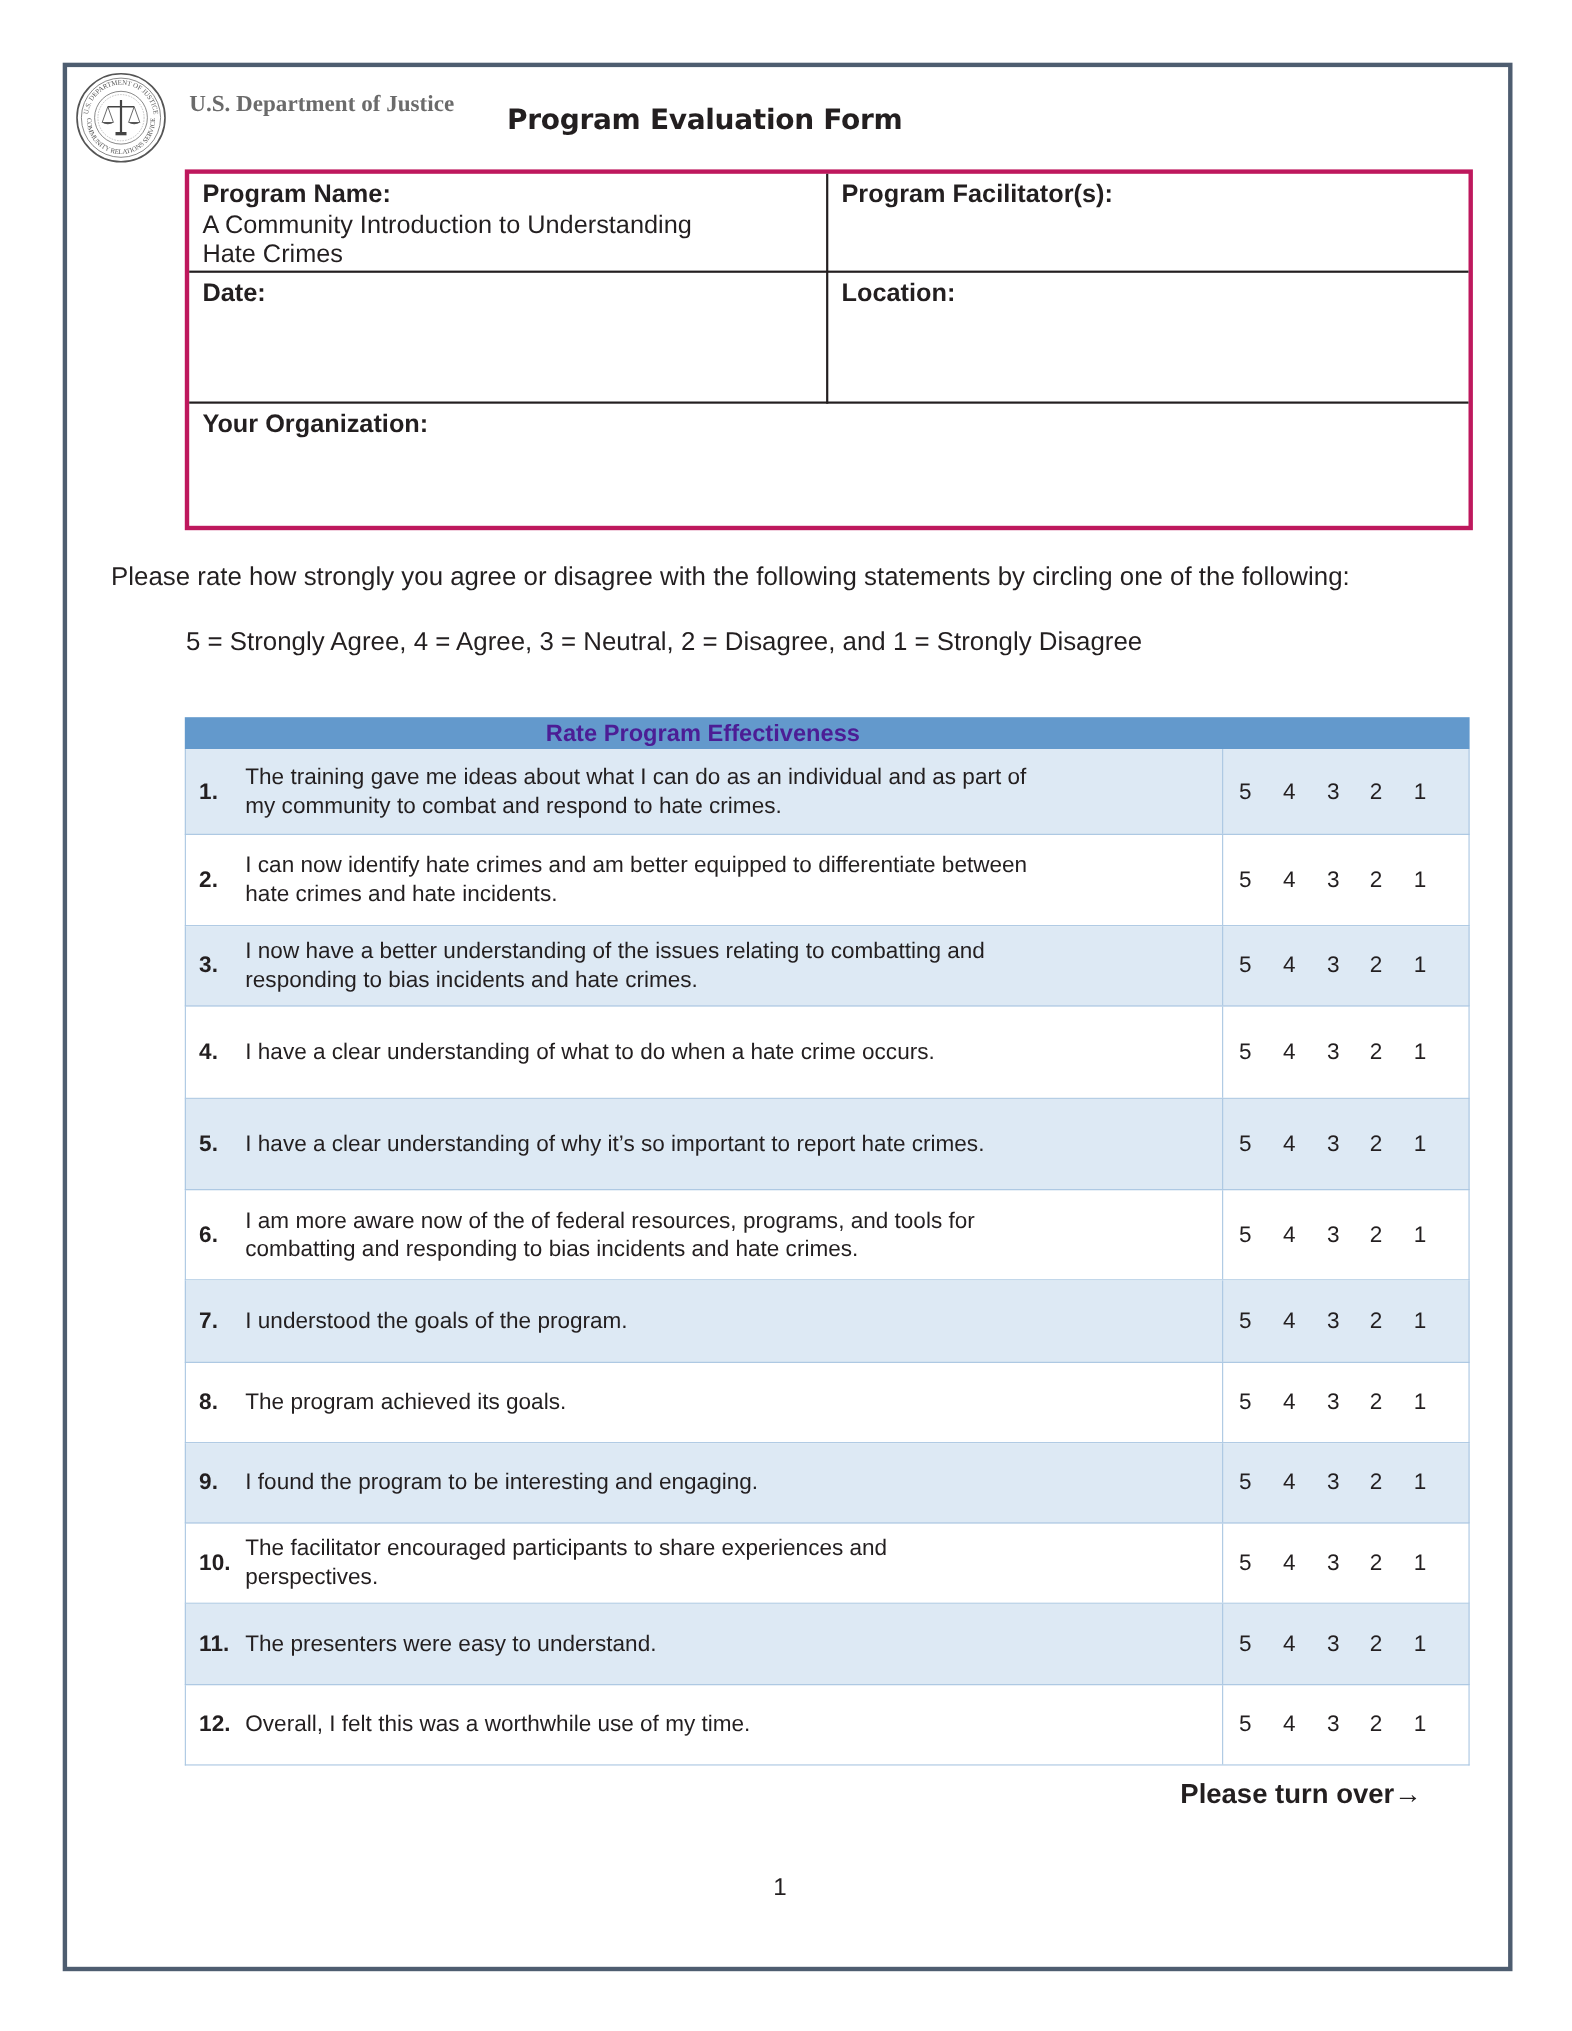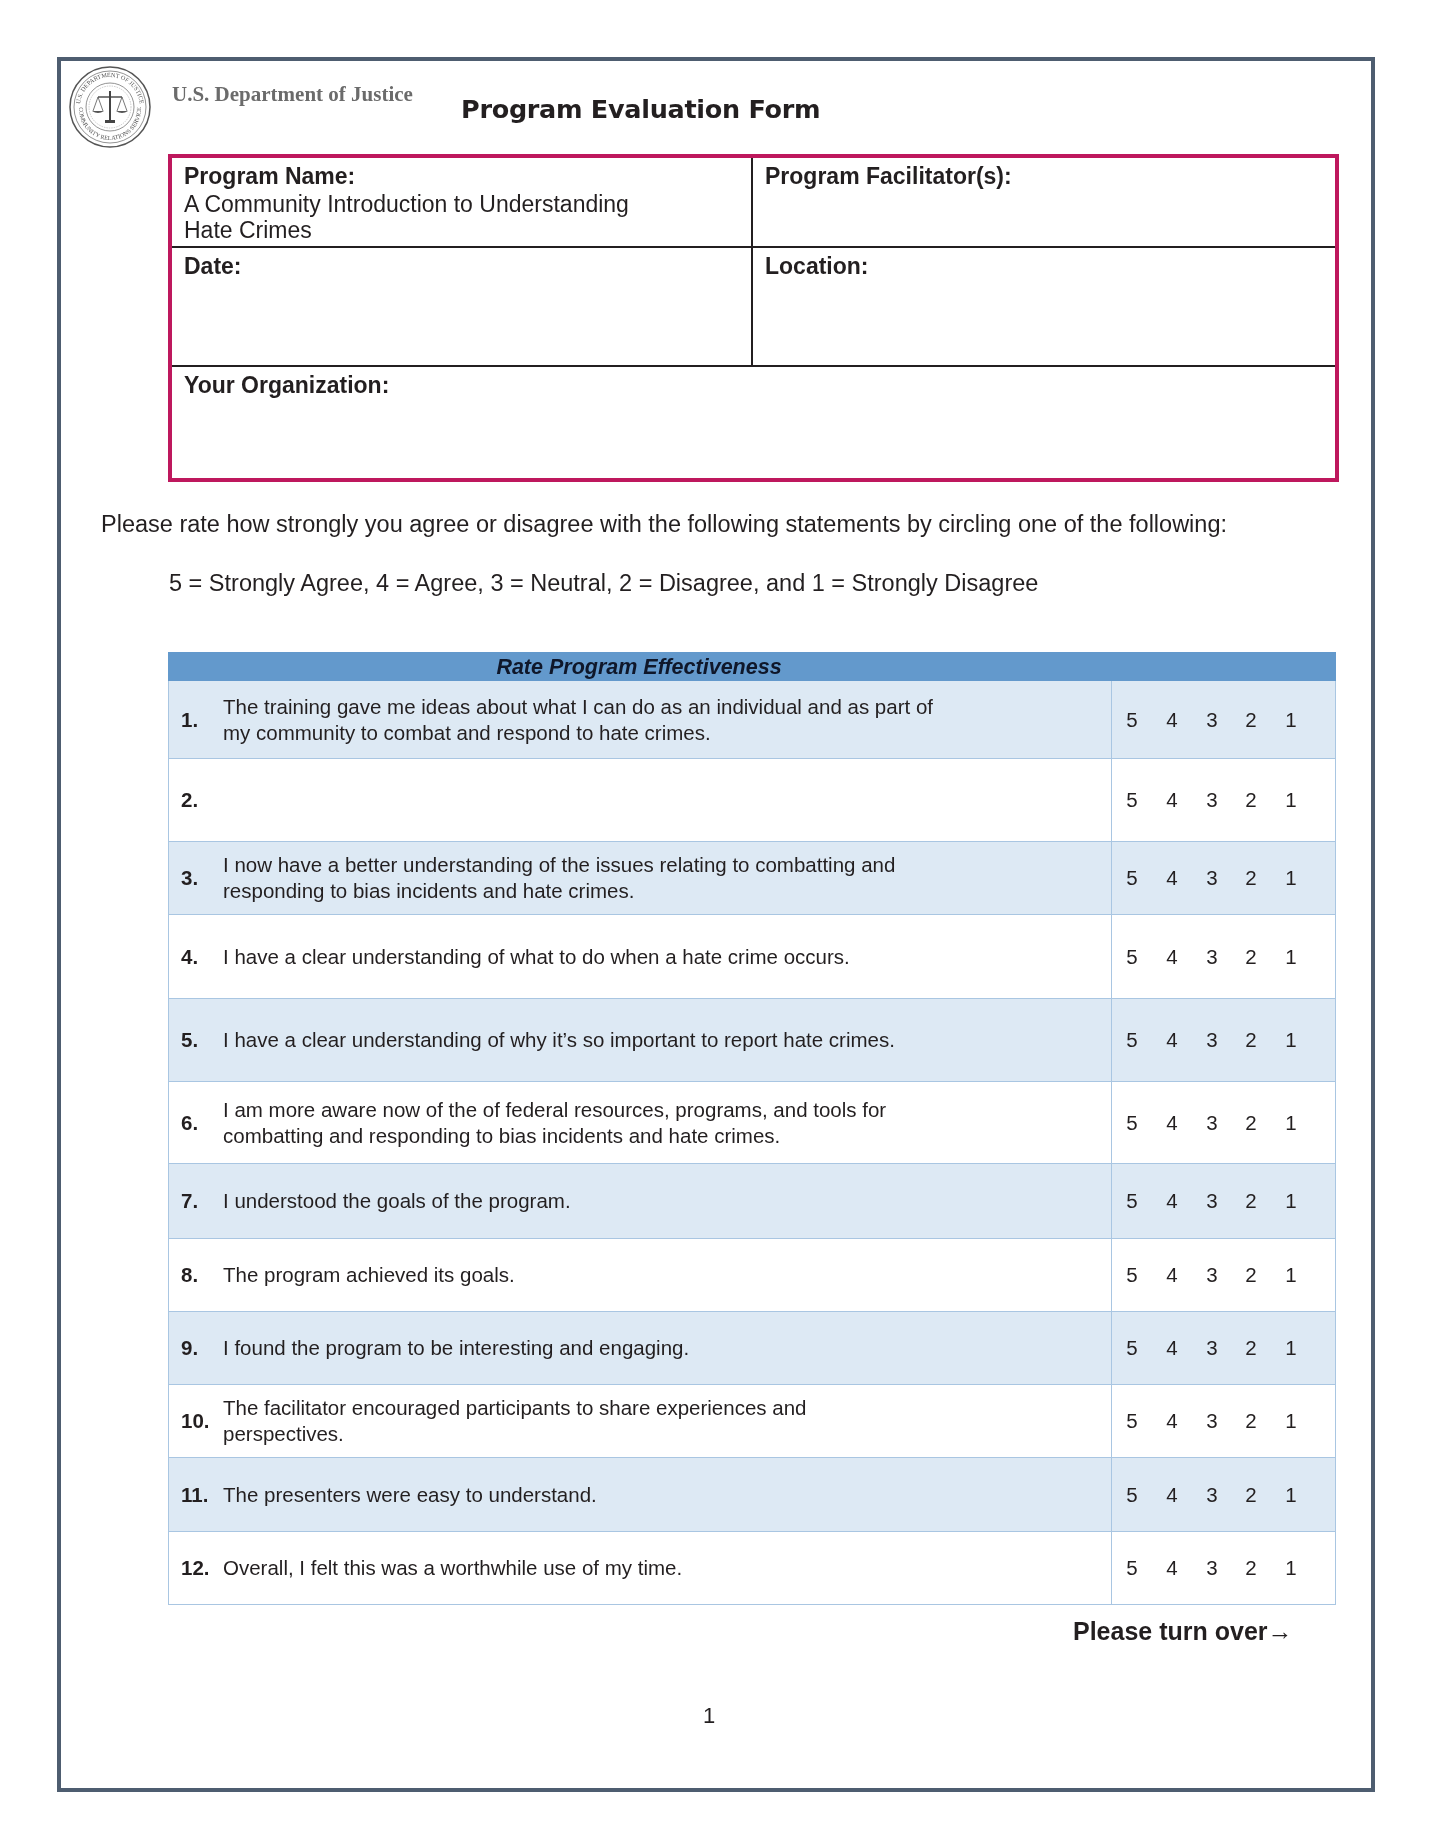--- a/index.html
+++ b/index.html
@@ -20,21 +20,21 @@
   .cell .val { display:block; font-weight:normal; }
   .hline { position:absolute; left:0; right:0; height:2px; background:#231f20; }
   .vline { position:absolute; width:2px; background:#231f20; }
 
   .instr { position:absolute; left:101px; top:511px; font-size:23.5px; white-space:nowrap; }
   .scale { position:absolute; left:169px; top:570px; font-size:23.5px; white-space:nowrap; }
 
   .rate { position:absolute; left:168px; top:652px; width:1168px; }
   .rate-head { height:29px; background:#6399cc; position:relative; }
   .rate-head span { position:absolute; left:0; width:942px; text-align:center; top:3px;
-                    color:#0f172a; font-weight:bold; font-style:italic; font-size:21.5px; }
+                    color:#4c1d95; font-weight:bold; font-size:21.5px; }
   .row { position:relative; border-left:1.5px solid #a9c6e2; border-right:1.5px solid #a9c6e2;
          border-bottom:1.5px solid #a9c6e2; box-sizing:border-box; }
   .row.alt { background:#dde9f4; }
   .row .stmt { position:absolute; left:0; top:0; bottom:0; width:942px; border-right:1.5px solid #a9c6e2;
                display:flex; align-items:center; }
   .row .num { position:absolute; left:12px; font-weight:bold; font-size:20.5px; }
   .row .txt { margin-left:54px; font-weight:normal; font-size:20.5px; line-height:26px; width:880px; }
   .row .ratings { position:absolute; left:943px; right:0; top:0; bottom:0; display:flex; align-items:center; }
   .row .ratings span { position:absolute; font-size:20.5px; width:20px; text-align:center; }
 
@@ -109,20 +109,24 @@
           <span style="left:10px">5</span>
           <span style="left:50px">4</span>
           <span style="left:90px">3</span>
           <span style="left:129px">2</span>
           <span style="left:169px">1</span>
         </div>
       </div>
       <div class="row" style="height: 83px;">
         <div class="stmt">
           <span class="num">2.</span>
+          <div class="txt">
+            <div>I can now identify hate crimes and am better equipped to differentiate between</div>
+            <div>hate crimes and hate incidents.</div>
+          </div>
         </div>
         <div class="ratings">
           <span style="left:10px">5</span>
           <span style="left:50px">4</span>
           <span style="left:90px">3</span>
           <span style="left:129px">2</span>
           <span style="left:169px">1</span>
         </div>
       </div>
       <div class="row alt" style="height: 73px;">

